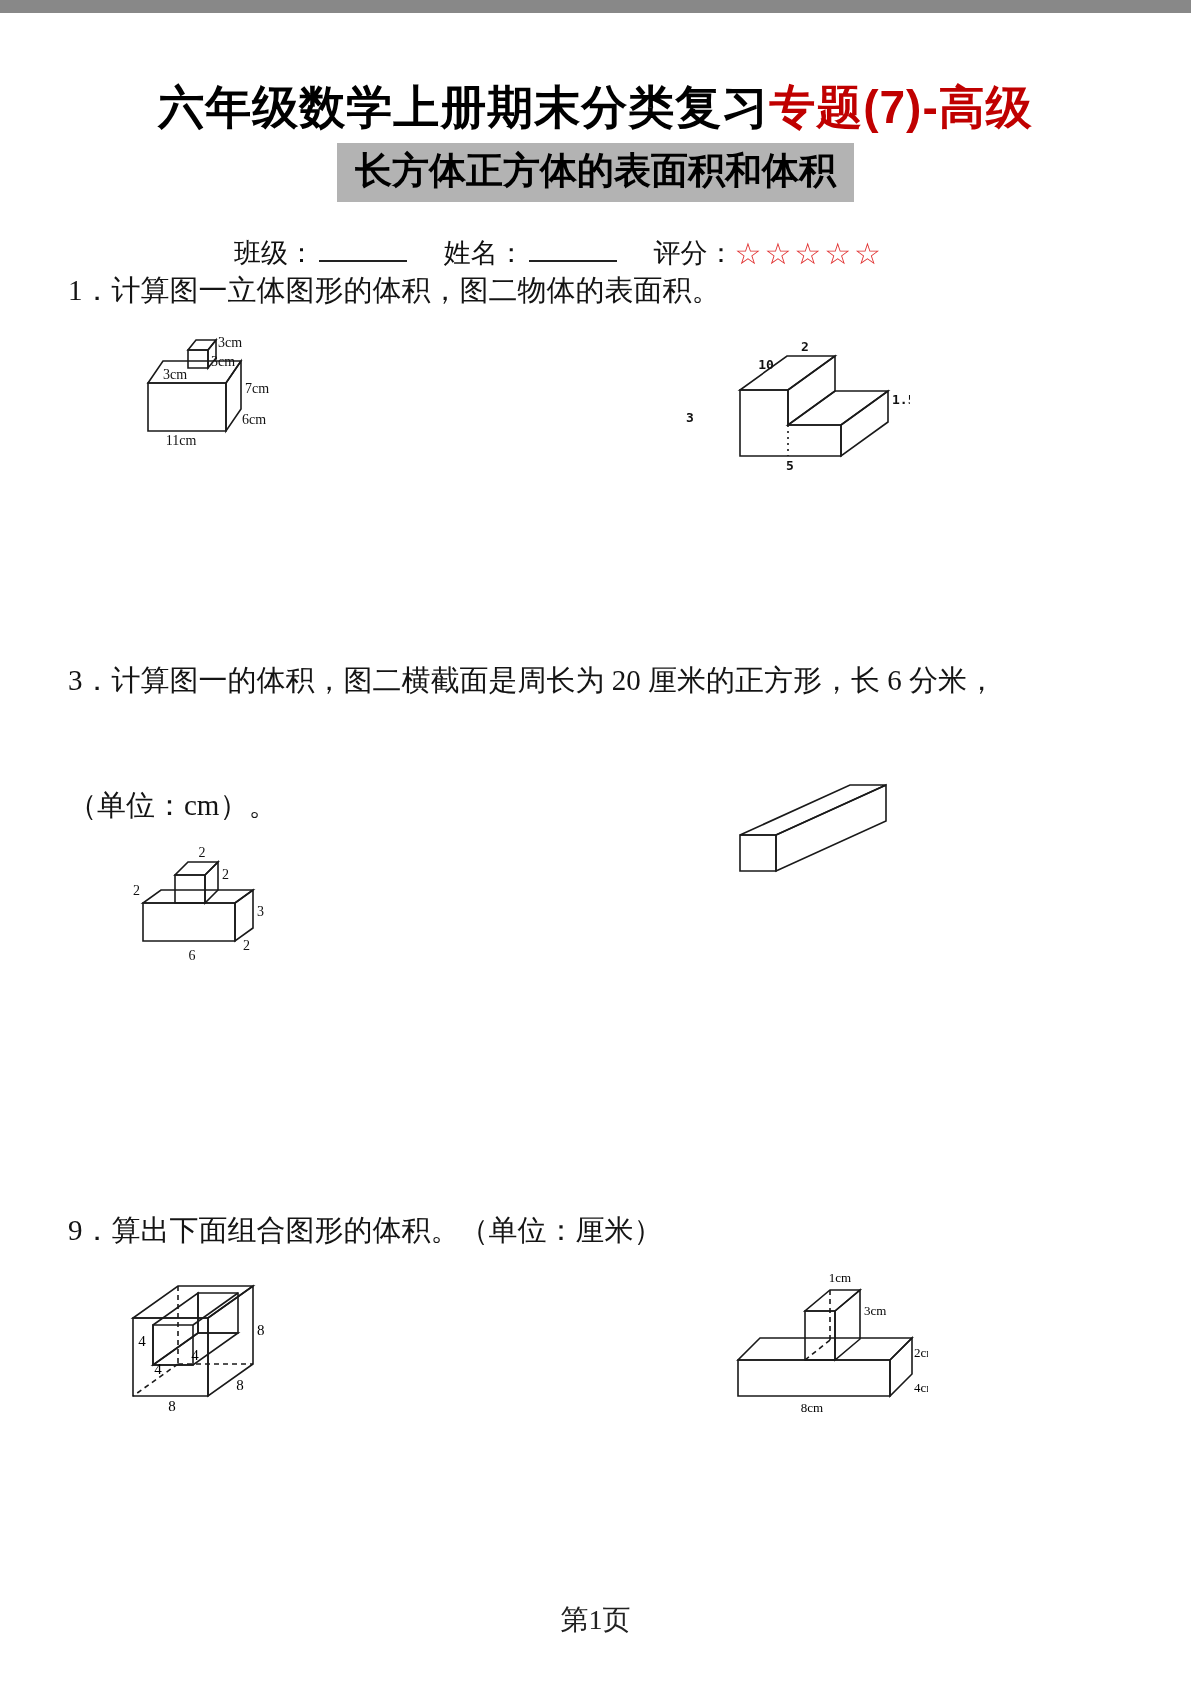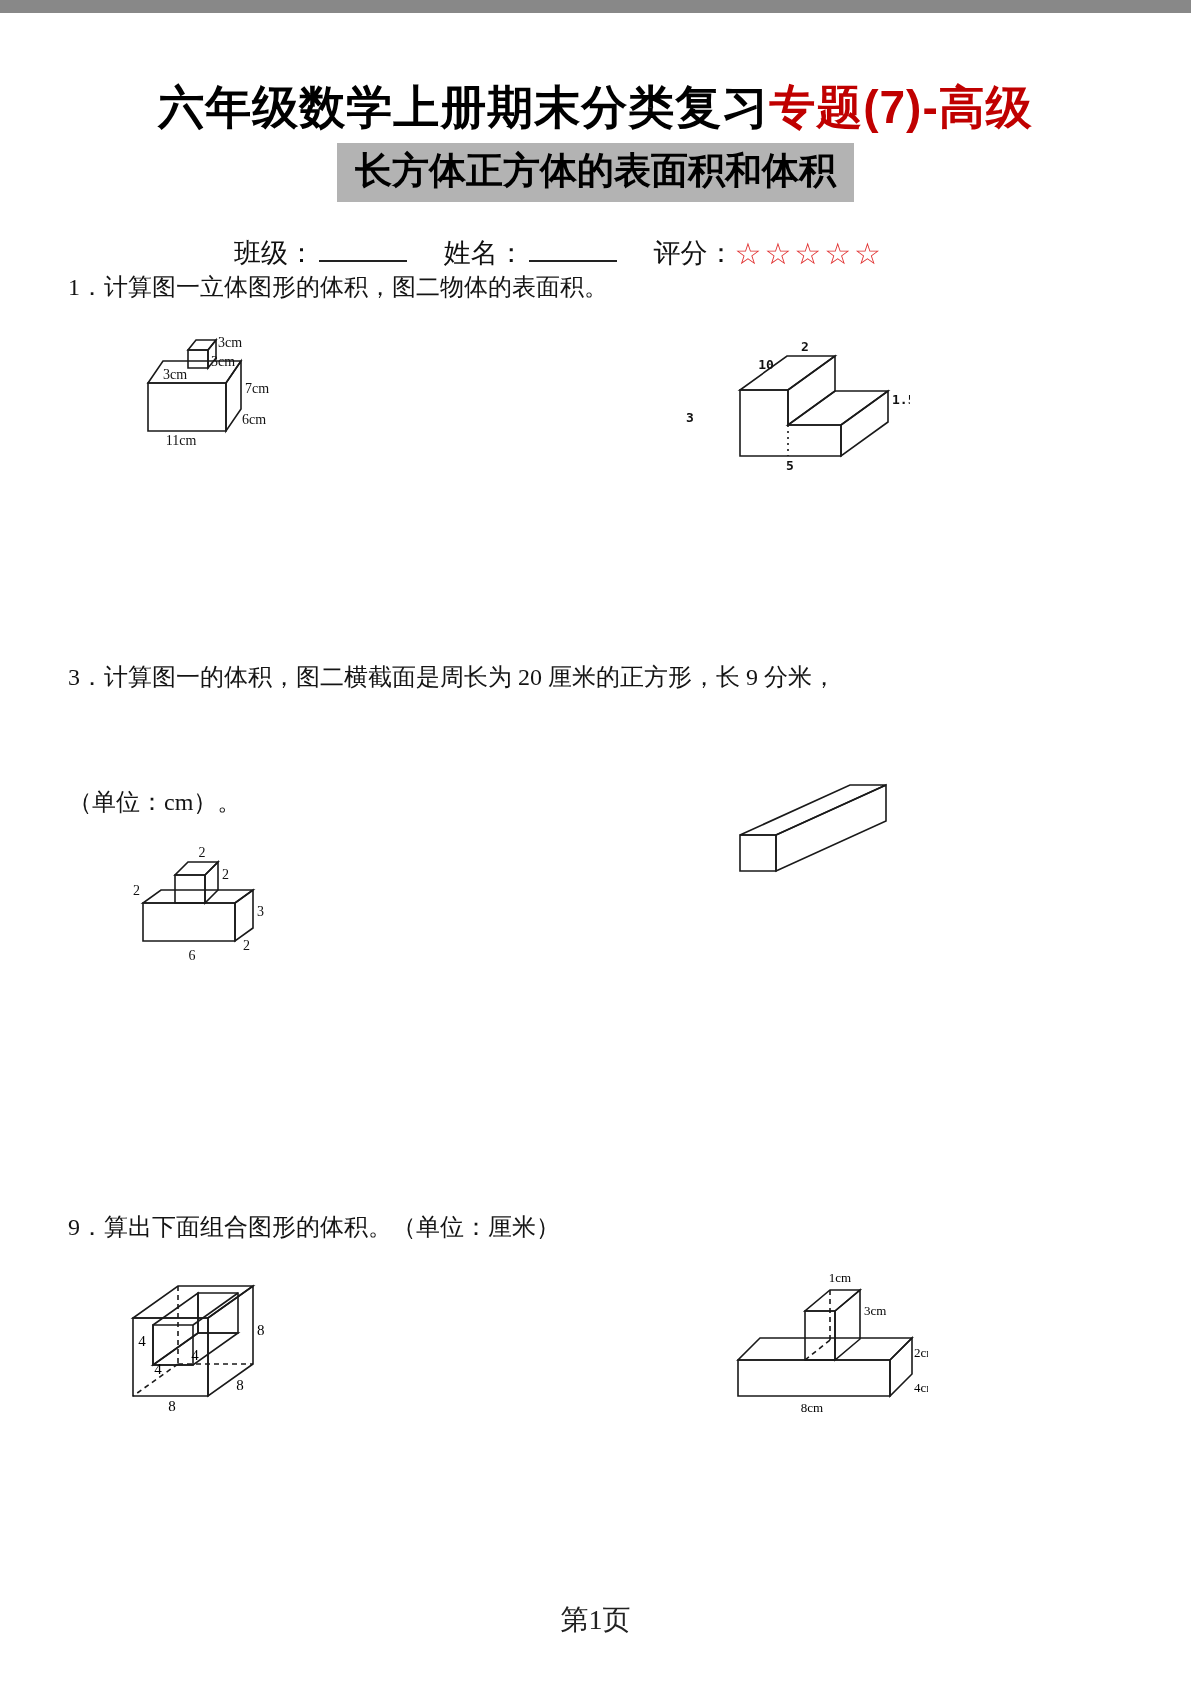--- a/index.html
+++ b/index.html
@@ -39,21 +39,21 @@
     margin:0 4px;vertical-align:baseline;
   }
   .gap{display:inline-block;width:26px;}
   .stars{
     color:#e03030;font-size:30px;letter-spacing:3px;
     position:relative;top:2px;
     font-family:"DejaVu Sans","Liberation Sans",sans-serif;
   }
   .qtext{
     position:absolute;left:68px;
-    font-size:24px;white-space:nowrap;color:#141414;
+    font-size:29px;white-space:nowrap;color:#141414;
   }
   .fig{position:absolute;}
   .fig polygon,.fig line,.fig polyline{
     fill:none;stroke:#1a1a1a;stroke-width:1.6;stroke-linejoin:miter;
   }
   .face-w{fill:#ffffff;}
   .face-g{fill:#b8b8b8;}
   .face-lg{fill:#d9d9d9;}
   .dashed{stroke-dasharray:5 4;}
   .dotted{stroke-dasharray:2 4;}
@@ -115,21 +115,21 @@
     <polygon class="face-w" points="171,100 218,66 218,97 171,131"></polygon>
     <polygon class="face-w" points="70,65 118,65 118,100 171,100 171,131 70,131"></polygon>
     <line class="dotted" x1="118" y1="100" x2="118" y2="131"></line>
     <text class="dim-b" x="135" y="26" text-anchor="middle">2</text>
     <text class="dim-b" x="96" y="44" text-anchor="middle">10</text>
     <text class="dim-b" x="20" y="97" text-anchor="middle">3</text>
     <text class="dim-b" x="222" y="79">1.5</text>
     <text class="dim-b" x="120" y="145" text-anchor="middle">5</text>
   </svg>
 
-  <div class="qtext" style="top:648px;">3．计算图一的体积，图二横截面是周长为 20 厘米的正方形，长 9 分米，</div>
+  <div class="qtext" style="top:648px;">3．计算图一的体积，图二横截面是周长为 20 厘米的正方形，长 6 分米，</div>
   <div class="qtext" style="top:773px;">（单位：cm）。</div>
 
   <svg class="fig" style="left:110px;top:830px;" width="170" height="120" viewBox="0 0 170 120">
     <polygon class="face-w" points="33,60 125,60 143,47 51,47"></polygon>
     <polygon class="face-w" points="125,60 143,47 143,85 125,98"></polygon>
     <polygon class="face-w" points="33,60 125,60 125,98 33,98"></polygon>
     <polygon class="face-w" points="65,32 95,32 108,19 78,19"></polygon>
     <polygon class="face-w" points="95,32 108,19 108,47 95,60"></polygon>
     <polygon class="face-w" points="65,32 95,32 95,60 65,60"></polygon>
     <text class="dim" x="92" y="14" text-anchor="middle">2</text>

